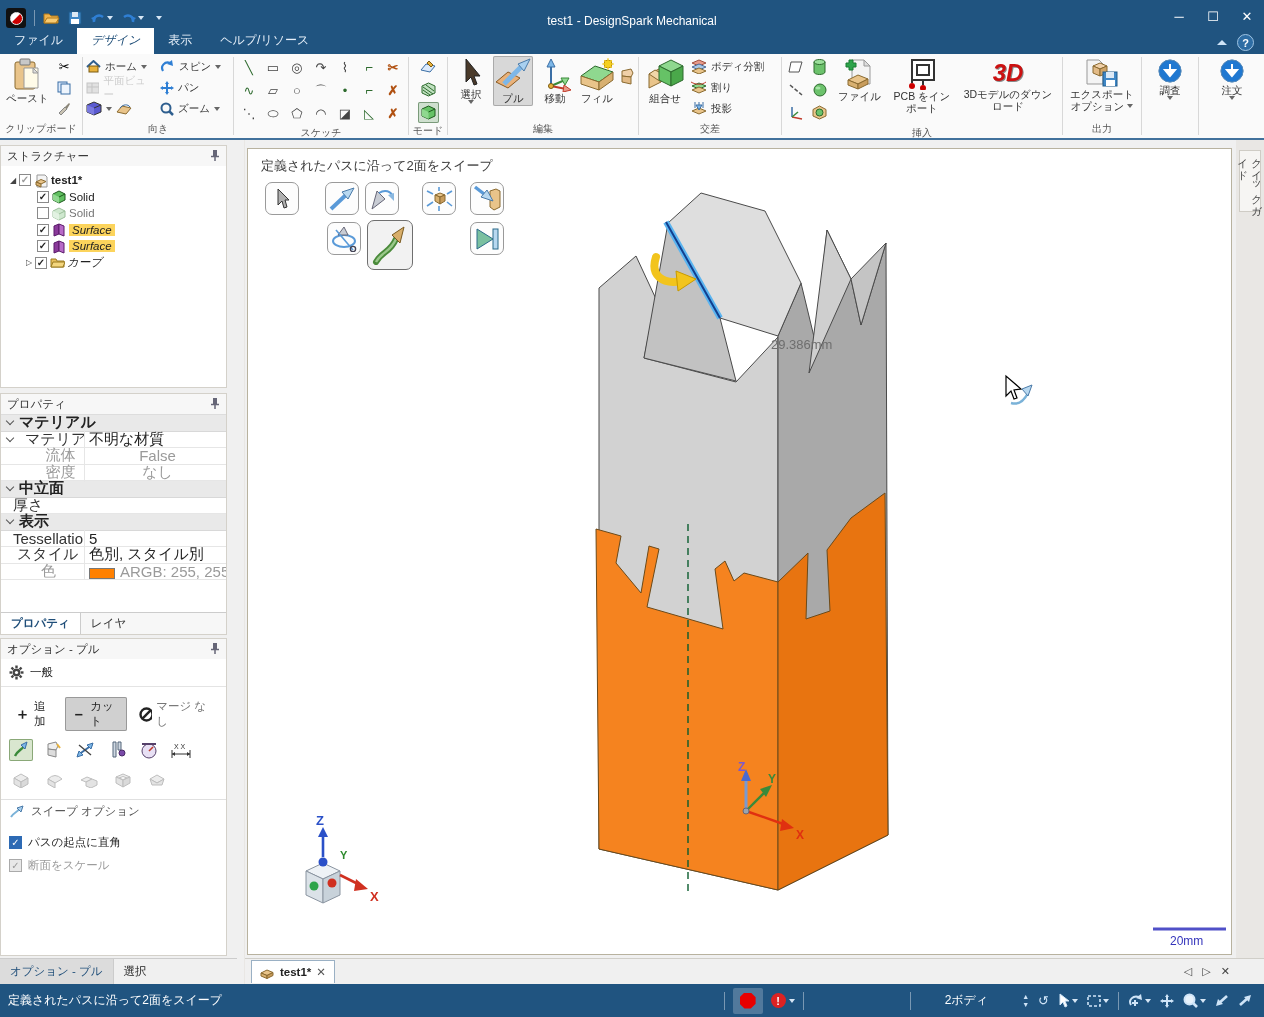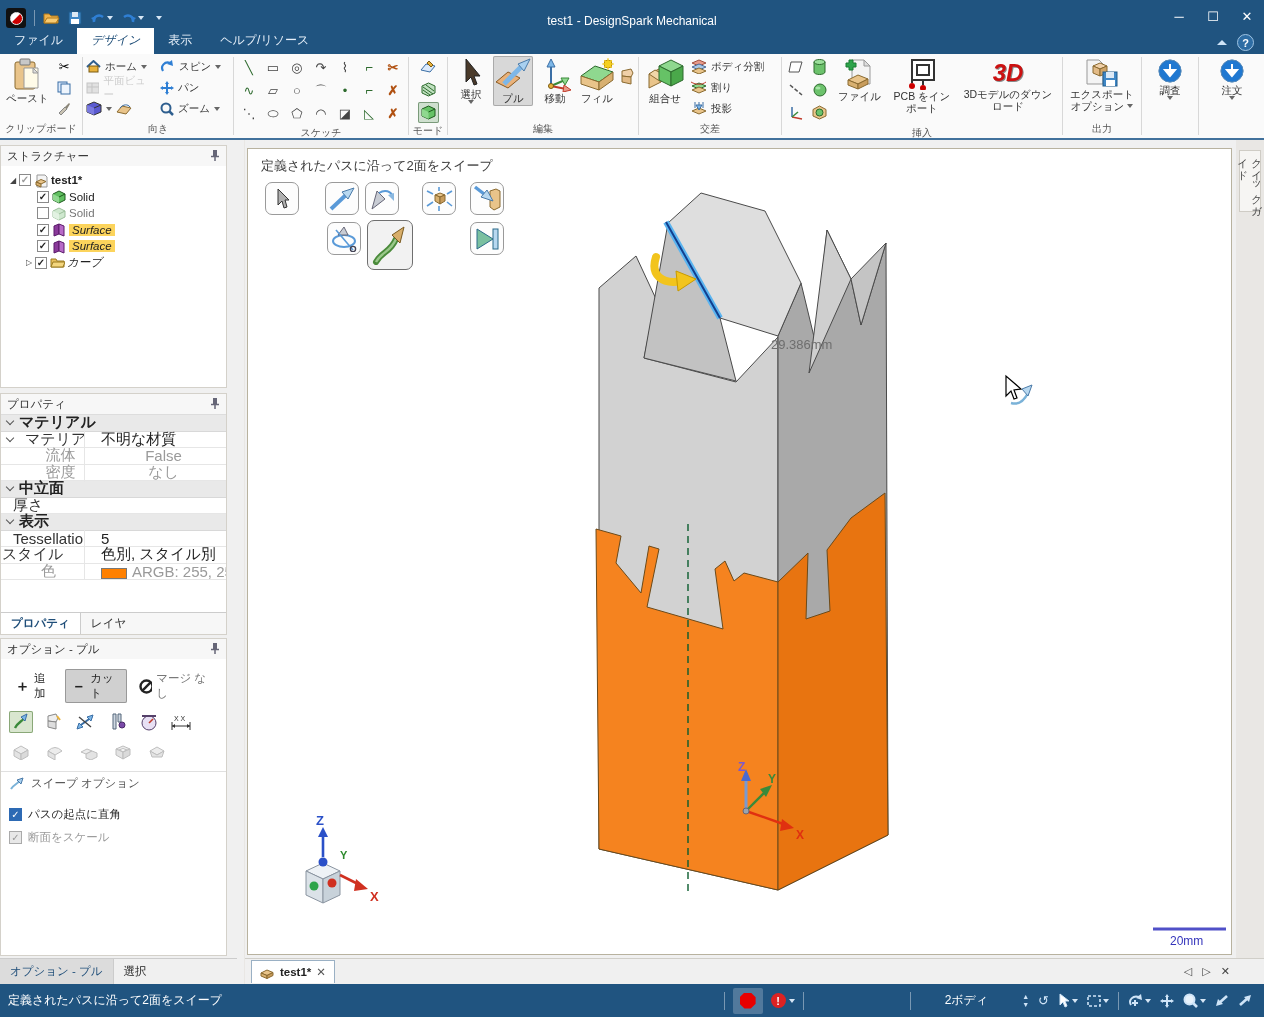--- a/index.html
+++ b/index.html
@@ -72,21 +72,21 @@
   .cb.checked::before { content:"✓"; font-weight:bold; }
   .cb.graycheck::before { content:"✓"; color:#999; font-weight:bold; }
   .exp { width:12px; text-align:center; font-size:8px; color:#444; flex:none; }
   .tico { width:14px; height:13px; margin:0 3px; flex:none; position:relative; }
   .hl { background:#fcd45c;font-style:italic; }
 
   
   .pgrid { font-size:15px; color:#222; border-top:1px solid #ddd; }
   .prow { display:flex; height:16.5px; align-items:center; border-bottom:1px solid #e6e6e6; }
   .prow .lab { width:83px; padding-left:24px; color:#333; overflow:hidden; white-space:nowrap; }
-  .prow .val { flex:1; padding-left:16px; border-left:1px solid #e6e6e6; overflow:hidden; white-space:nowrap; }
+  .prow .val { flex:1; padding-left:4px; border-left:1px solid #e6e6e6; overflow:hidden; white-space:nowrap; }
   .prow.dim .lab,.prow.dim .val { color:#9a9a9a;text-align:center; }
   .psec { display:flex; height:16.5px; align-items:center; background:#e9e9e9; font-weight:bold;
     border-bottom:1px solid #d8d8d8; padding-left:6px; }
   .swatch { width:26px; height:11px; background:#FF8000; border:1px solid #777; display:inline-block;
     margin-right:5px; vertical-align:-2px; }
   .ptabs { display:flex; height:22px; border-top:1px solid #ccc; font-size:11.5px; }
   .ptab { padding:3px 10px; color:#333; }
   .ptab.active { color:#1f4e79; border-right:1px solid #ccc; background:#fff; font-weight:bold;}
 
   
@@ -693,21 +693,21 @@
       </div>
       <div class="psec">
           <span class="chev"></span>
           <span>表示</span>
         </div>
       <div class="prow">
         <span class="lab" style="padding-left:12px">Tessellation Qua</span>
         <span class="val">5</span>
       </div>
       <div class="prow">
-        <span class="lab" style="padding-left:1px">スタイル</span>
+        <span class="lab" style="padding-left:16px">スタイル</span>
         <span class="val">色別, スタイル別</span>
       </div>
       <div class="prow dim">
         <span class="lab" style="padding-left:12px">色</span>
         <span class="val"><span class="swatch"></span><span>ARGB: 255, 255, 128</span></span>
       </div>
     </div>
     <div class="ptabs" style="position:absolute;bottom:0;left:0;right:0;background:#f7f7f7">
       <span class="ptab active">プロパティ</span>
       <span class="ptab">レイヤ</span>
@@ -717,20 +717,37 @@
   <div class="panel" style="top:498px;height:318px">
     <div class="phead">
       <span>オプション - プル</span>
       <span class="pin">
         <svg width="10" height="12">
             <rect x="3" y="1" width="4" height="6" fill="#667"></rect>
             <line x1="1" y1="7.5" x2="9" y2="7.5" stroke="#667" stroke-width="1.5"></line>
             <line x1="5" y1="8" x2="5" y2="12" stroke="#667" stroke-width="1.5"></line>
           </svg>
       </span>
+    </div>
+    <div class="optrow" style="border-bottom:1px solid #e4e4e4;padding:6px 8px">
+      <svg width="15" height="15">
+          <circle cx="7.5" cy="7.5" r="4" fill="#444"></circle>
+          <circle cx="7.5" cy="7.5" r="1.6" fill="#fff"></circle>
+          <g stroke="#444" stroke-width="2.4">
+            <line x1="7.5" y1="0.5" x2="7.5" y2="3"></line>
+            <line x1="7.5" y1="12" x2="7.5" y2="14.5"></line>
+            <line x1="0.5" y1="7.5" x2="3" y2="7.5"></line>
+            <line x1="12" y1="7.5" x2="14.5" y2="7.5"></line>
+            <line x1="2.5" y1="2.5" x2="4.3" y2="4.3"></line>
+            <line x1="10.7" y1="10.7" x2="12.5" y2="12.5"></line>
+            <line x1="12.5" y1="2.5" x2="10.7" y2="4.3"></line>
+            <line x1="4.3" y1="10.7" x2="2.5" y2="12.5"></line>
+          </g>
+        </svg>
+      <span>一般</span>
     </div>
     <div class="optrow" style="margin-top:6px">
       <span class="togbtn">
           <b style="font-size:15px">＋</b>
           <span>追加</span>
         </span>
       <span class="togbtn sel">
           <b style="font-size:15px">－</b>
           <span>カット</span>
         </span>

